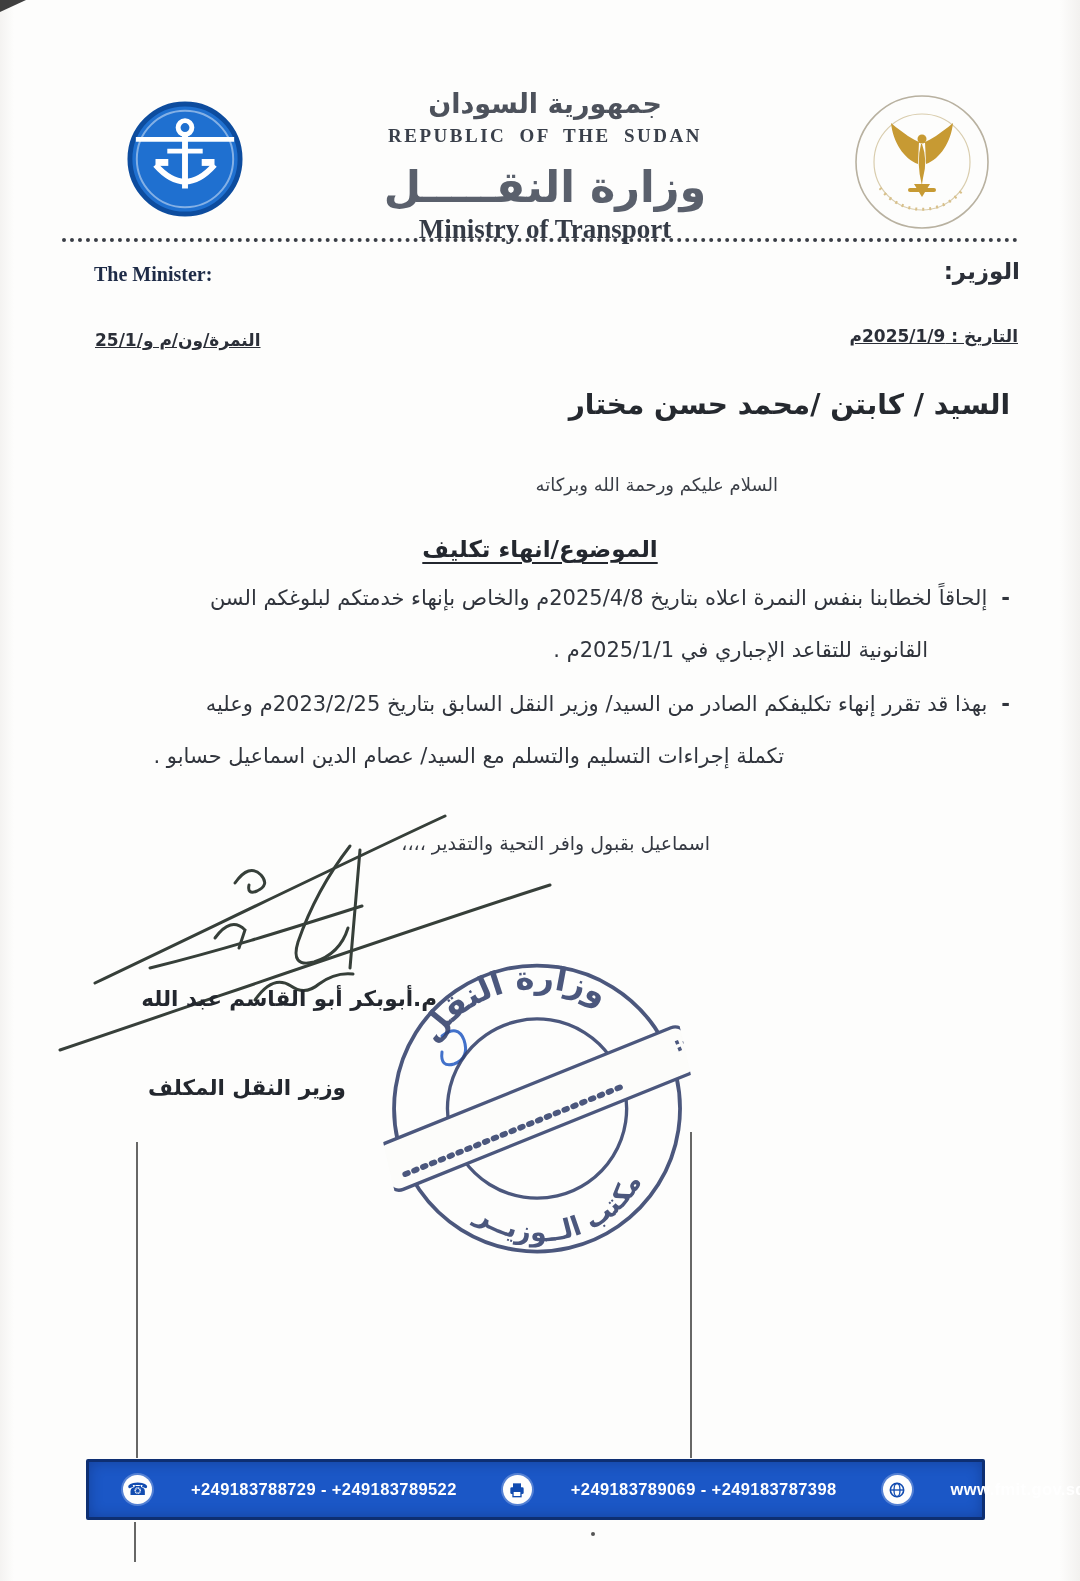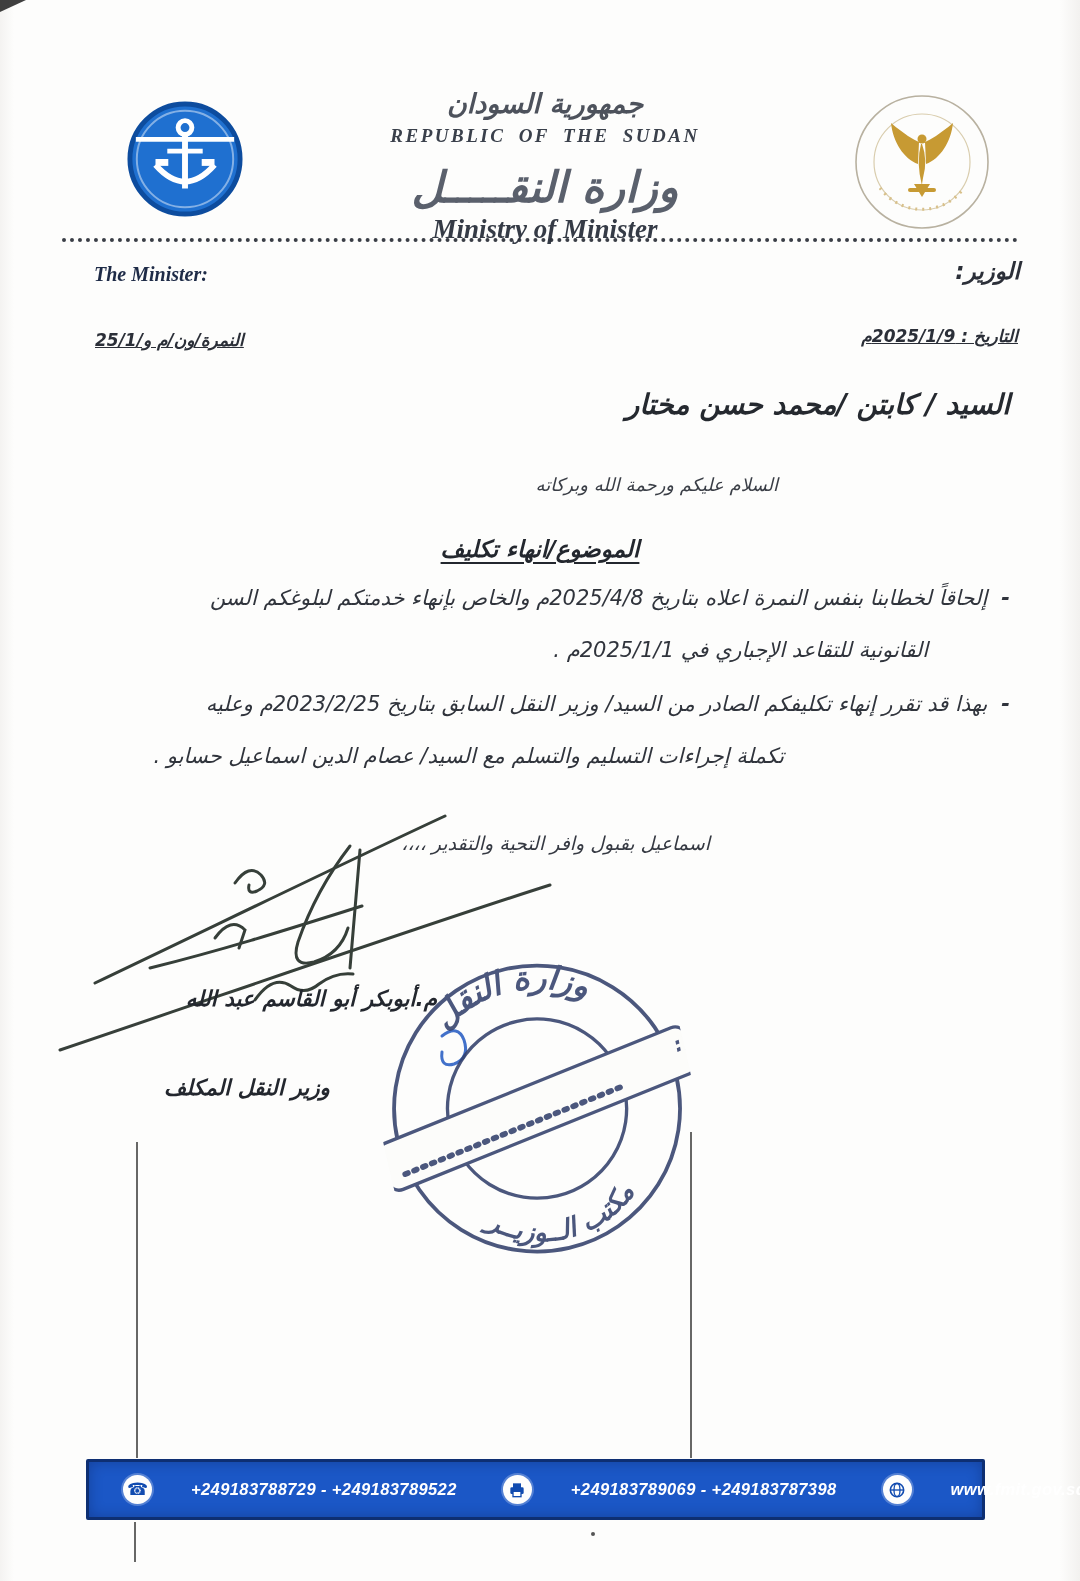--- a/index.html
+++ b/index.html
@@ -1,19 +1,19 @@
 <!DOCTYPE html>
 <html lang="ar"><head>
 <meta charset="utf-8">
 <style>
   html,body{margin:0;padding:0;background:#ffffff;}
   .page{
     position:relative;width:1080px;height:1581px;overflow:hidden;
     background:linear-gradient(90deg,#f4f3f1 0px,#fdfdfc 14px,#fdfdfc 1060px,#f2f1ef 1080px);
-    font-family:"DejaVu Sans",sans-serif;color:#2e323b;font-style:italic;
+    font-family:"DejaVu Sans",sans-serif;color:#2e323b;
   }
   .abs{position:absolute;}
   .serif{font-family:"Liberation Serif",serif;}
   .ar{direction:rtl;unicode-bidi:plaintext;}
   .hdr-center{width:460px;text-align:center;line-height:1.15;}
   .country-ar{font-size:27px;font-weight:bold;color:#4d525c;letter-spacing:1px;}
   .country-en{font-size:19px;font-weight:bold;color:#3a404b;letter-spacing:2.5px;word-spacing:6px;margin-top:6px;}
   .ministry-ar{font-size:43px;font-weight:bold;color:#5a606c;margin-top:16px;}
   .ministry-en{font-size:27px;font-weight:bold;color:#353b46;margin-top:2px;}
   .dotsep{border-top:4px dotted #2a2e37;height:0;opacity:.92;}
@@ -59,21 +59,21 @@
       <path d="M30,66 Q60,100 90,66" fill="none" stroke="#ffffff" stroke-width="6"></path>
       <rect x="30" y="60" width="13" height="7" fill="#ffffff"></rect>
       <rect x="77" y="60" width="13" height="7" fill="#ffffff"></rect>
     </svg>
   </div>
 
   <div class="abs hdr-center" style="left:315px;top:88px">
     <div class="ar country-ar">جمهورية السودان</div>
     <div class="serif country-en">REPUBLIC OF THE SUDAN</div>
     <div class="ar ministry-ar">وزارة النقـــــل</div>
-    <div class="serif ministry-en">Ministry of Minister</div>
+    <div class="serif ministry-en">Ministry of Transport</div>
   </div>
 
   <div class="abs" style="left:852px;top:92px">
     <svg width="140" height="140" viewBox="0 0 140 140">
       <circle cx="70" cy="70" r="66" fill="none" stroke="#b8b1a0" stroke-width="1.6"></circle>
       <circle cx="70" cy="70" r="48" fill="none" stroke="#d9cdae" stroke-width="1.2"></circle>
       <path d="M66,72 C52,67 41,50 39,31 C52,42 62,48 67,50 Z" fill="#c79a33"></path>
       <path d="M74,72 C88,67 99,50 101,31 C88,42 78,48 73,50 Z" fill="#c79a33"></path>
       <circle cx="70" cy="47" r="4.5" fill="#c79a33"></circle>
       <path d="M70,52 q6,16 1,34 q-1,5 -1,8 q-6,-24 -1,-42 Z" fill="#c79a33"></path>

